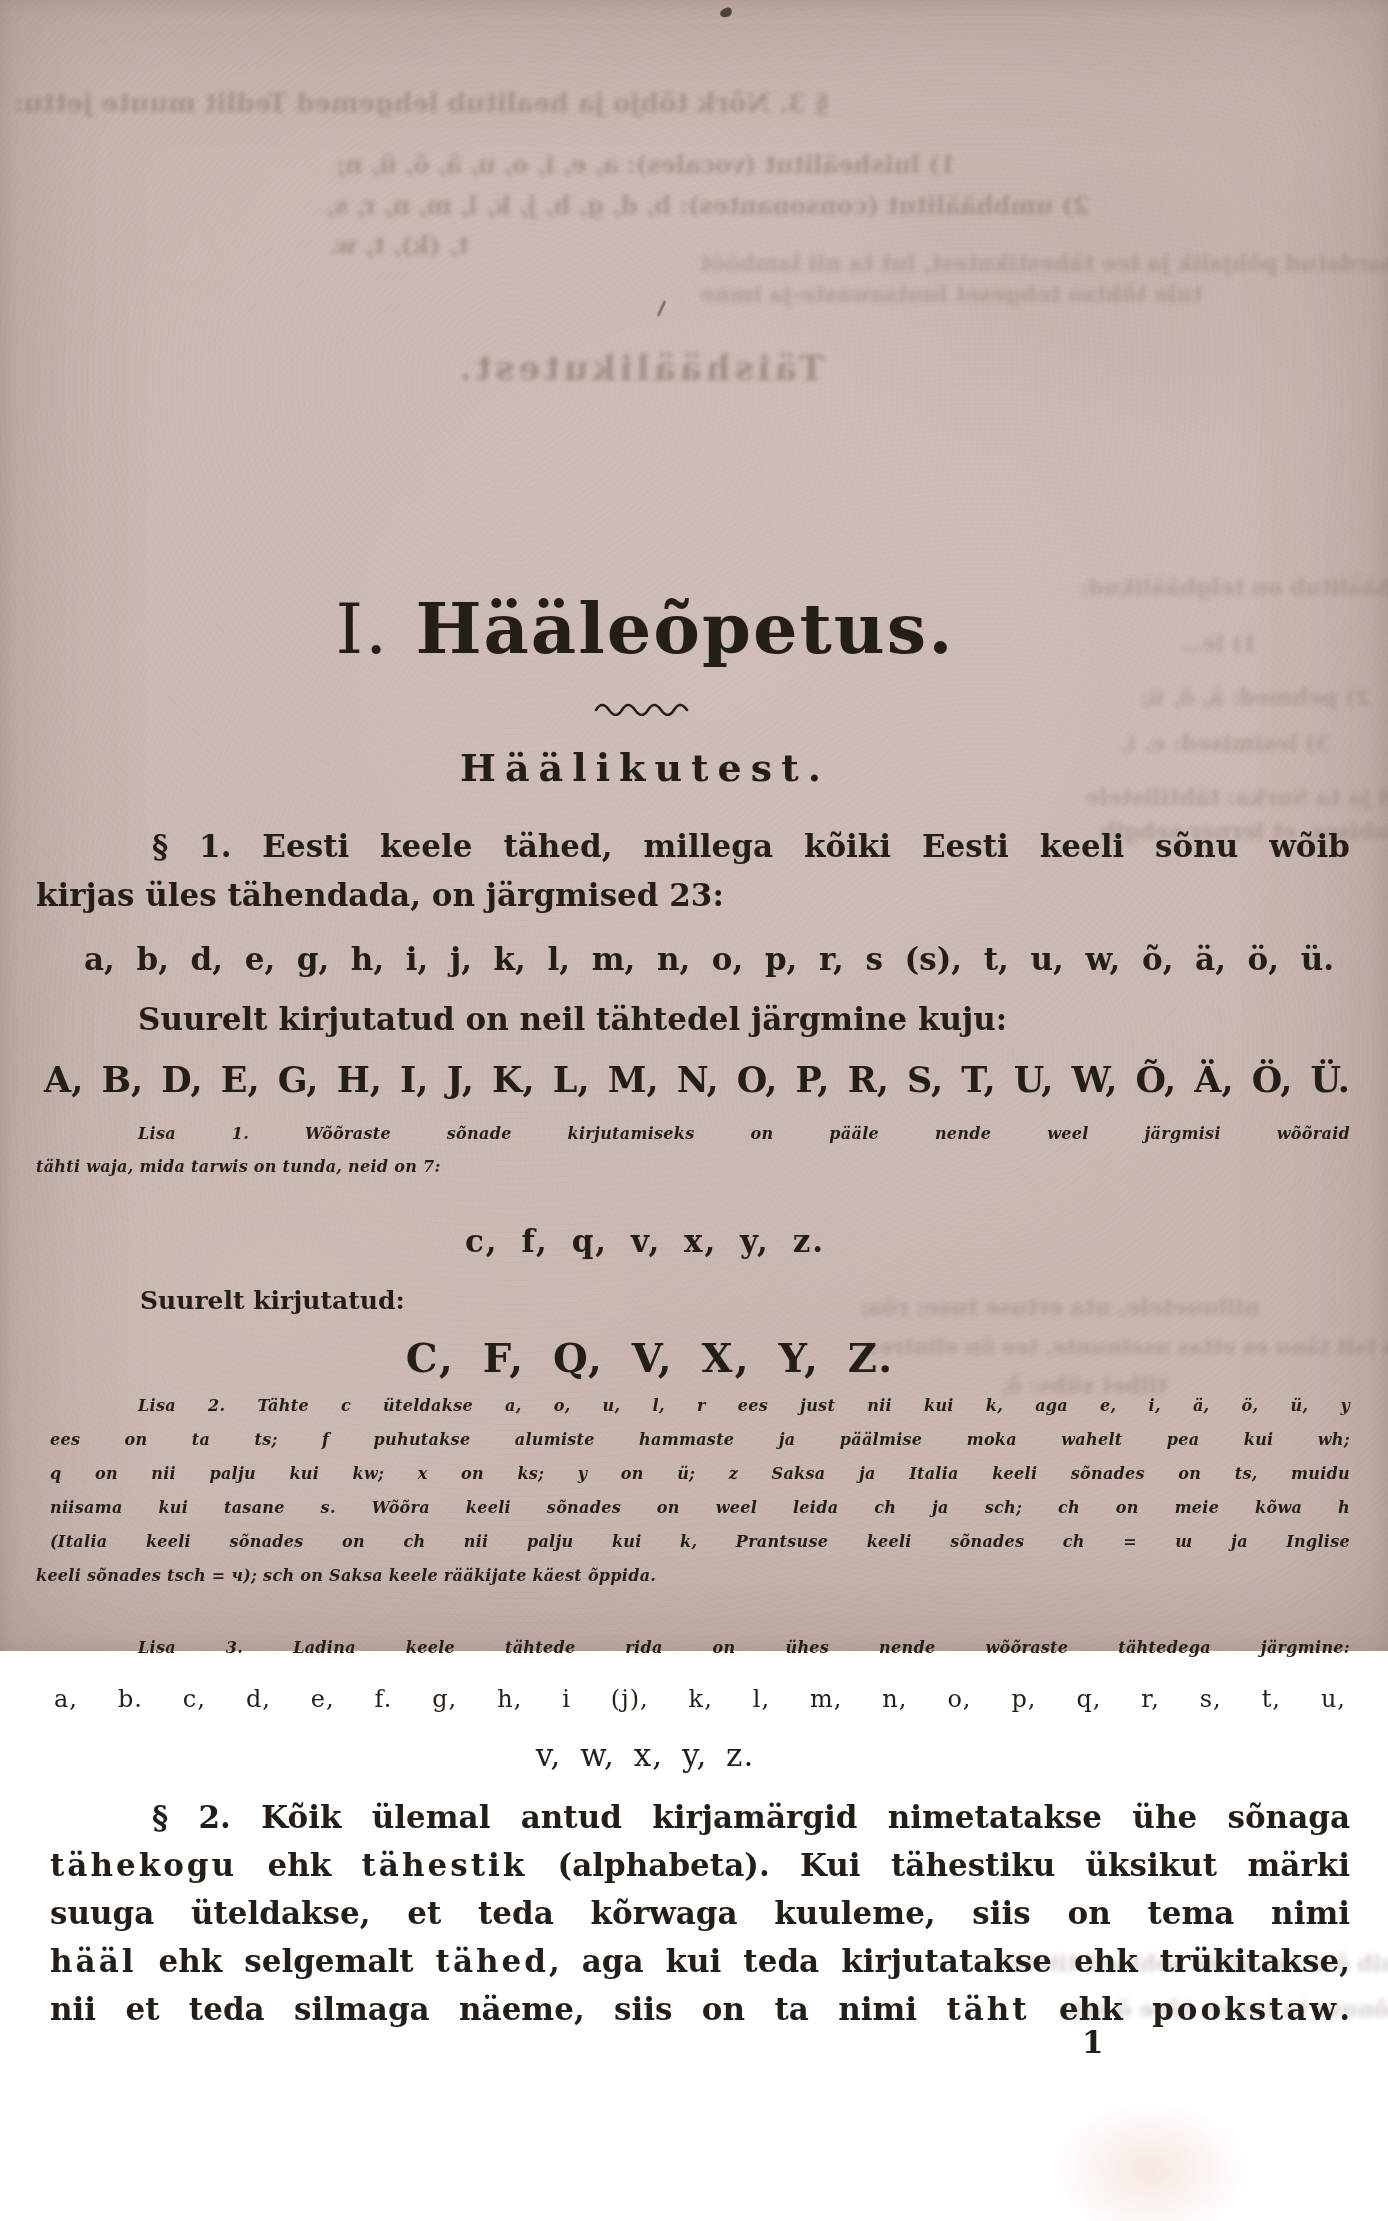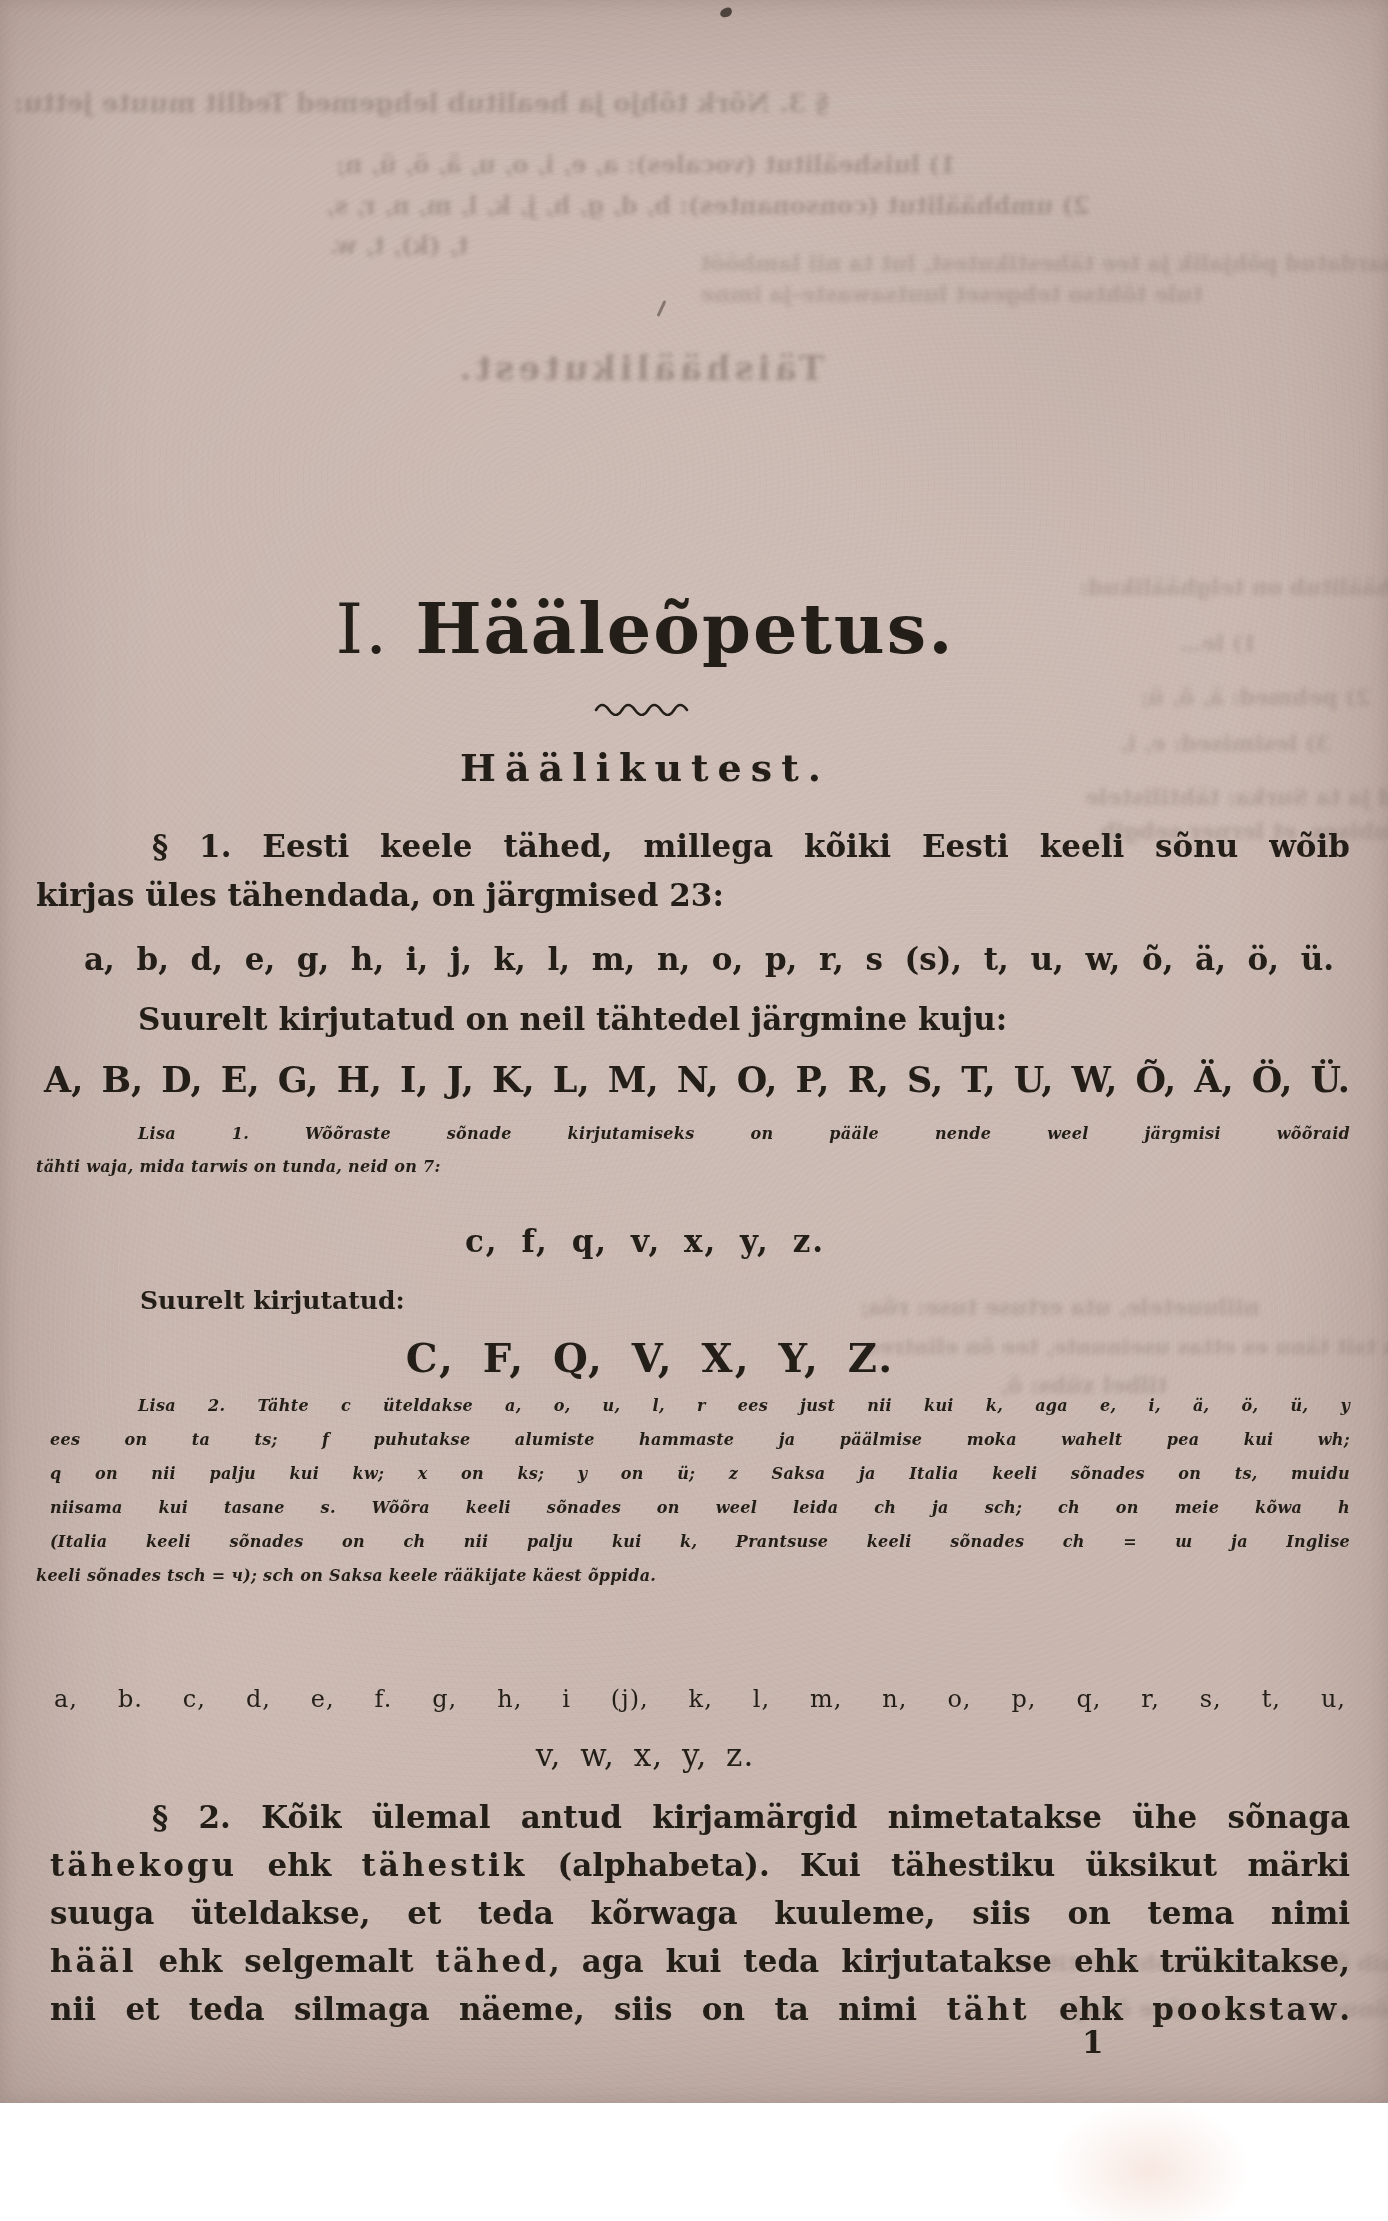--- a/index.html
+++ b/index.html
@@ -1,18 +1,18 @@
 <!DOCTYPE html>
 <html><head>
 <meta charset="utf-8">
 <style>
   html,body{margin:0;padding:0;}
   body{width:1388px;height:2221px;overflow:hidden;font-family:"DejaVu Serif","Liberation Serif",serif;}
   .page{
-    position:relative;width:1388px;height:2103px;
+    position:relative;width:1388px;height:1651px;
     background:
       radial-gradient(90% 70% at 52% 40%, rgba(255,246,238,.12), rgba(0,0,0,0) 62%),
       radial-gradient(40% 25% at 20% 78%, rgba(255,240,230,.08), rgba(0,0,0,0) 70%),
       radial-gradient(35% 20% at 80% 15%, rgba(90,70,60,.06), rgba(0,0,0,0) 70%),
       repeating-radial-gradient(circle at 37% 23%, rgba(110,92,82,.035) 0 1px, rgba(0,0,0,0) 1px 6px),
       repeating-radial-gradient(circle at 71% 64%, rgba(255,255,255,.05) 0 1px, rgba(0,0,0,0) 1px 5px),
       #c8b6af;
     box-shadow: inset 0 0 140px rgba(92,70,60,.28), inset 0 0 18px rgba(92,70,60,.18);
     color:#241e18;
   }
@@ -116,20 +116,21 @@
   <div class="l" id="cap-label">Suurelt kirjutatud:</div>
   <div class="l center" id="foreign-caps">C, F, Q, V, X, Y, Z.</div>
 
   <div class="l small-size just" id="lisa2l1">Lisa 2.  Tähte c üteldakse a, o, u, l, r ees just nii kui k, aga e, i, ä, ö, ü, y</div>
   <div class="l small-size just" id="lisa2l2">ees on ta ts; f puhutakse alumiste hammaste ja päälmise moka wahelt pea kui wh;</div>
   <div class="l small-size just" id="lisa2l3">q on nii palju kui kw; x on ks; y on ü; z Saksa ja Italia keeli sõnades on ts, muidu</div>
   <div class="l small-size just" id="lisa2l4">niisama kui tasane s. Wõõra keeli sõnades on weel leida ch ja sch; ch on meie kõwa h</div>
   <div class="l small-size just" id="lisa2l5">(Italia keeli sõnades on ch nii palju kui k, Prantsuse keeli sõnades ch = ш ja Inglise</div>
   <div class="l small-size" id="lisa2l6">keeli sõnades tsch = ч); sch on Saksa keele rääkijate käest õppida.</div>
 
+  <div class="l small-size just" id="lisa3">Lisa 3.  Ladina keele tähtede rida on ühes nende wõõraste tähtedega järgmine:</div>
   <div class="l just" id="latin1">a,  b.  c,  d,  e,  f.  g,  h,  i (j),  k,  l,  m,  n,  o,  p,  q,  r,  s,  t,  u,</div>
   <div class="l center" id="latin2">v,  w,  x,  y,  z.</div>
 
   <div class="l body-size just" id="p2l1"><span>§ 2.  Kõik ülemal antud kirjamärgid nimetatakse ühe sõnaga</span></div>
   <div class="l body-size just" id="p2l2"><span class="em">tähekogu</span><span> ehk </span><span class="em">tähestik</span><span> (</span><span class="antiqua">alphabeta</span><span>).  Kui tähestiku üksikut märki</span></div>
   <div class="l body-size just" id="p2l3"><span>suuga üteldakse, et teda kõrwaga kuuleme, siis on tema nimi</span></div>
   <div class="l body-size just" id="p2l4"><span class="em">hääl</span><span> ehk selgemalt </span><span class="em">tähed</span><span>, aga kui teda kirjutatakse ehk trükitakse,</span></div>
   <div class="l body-size just" id="p2l5"><span>nii et teda silmaga näeme, siis on ta nimi </span><span class="em">täht</span><span> ehk </span><span class="em">pookstaw</span><span>.</span></div>
 
   <div id="pagenum">1</div>

